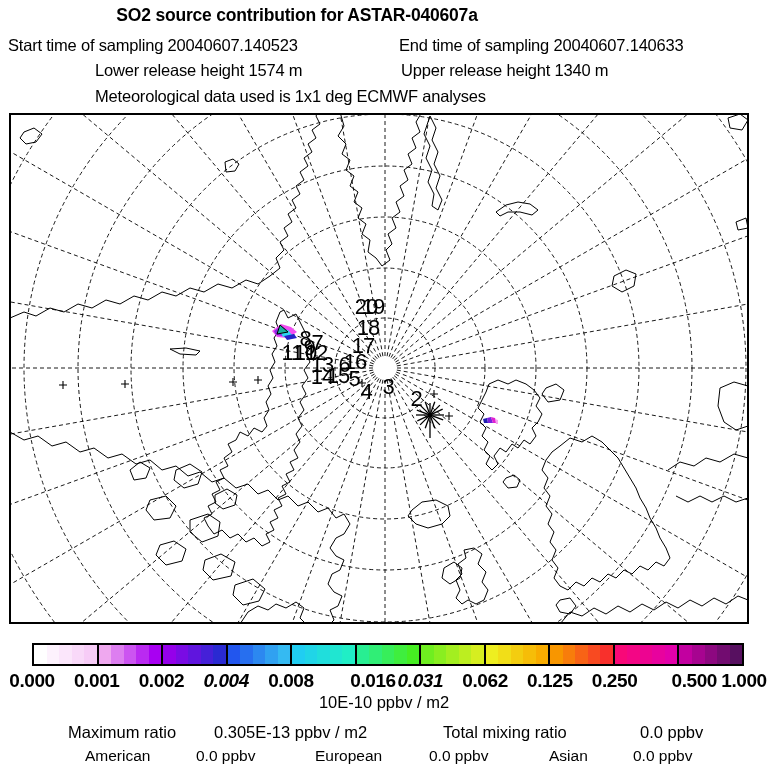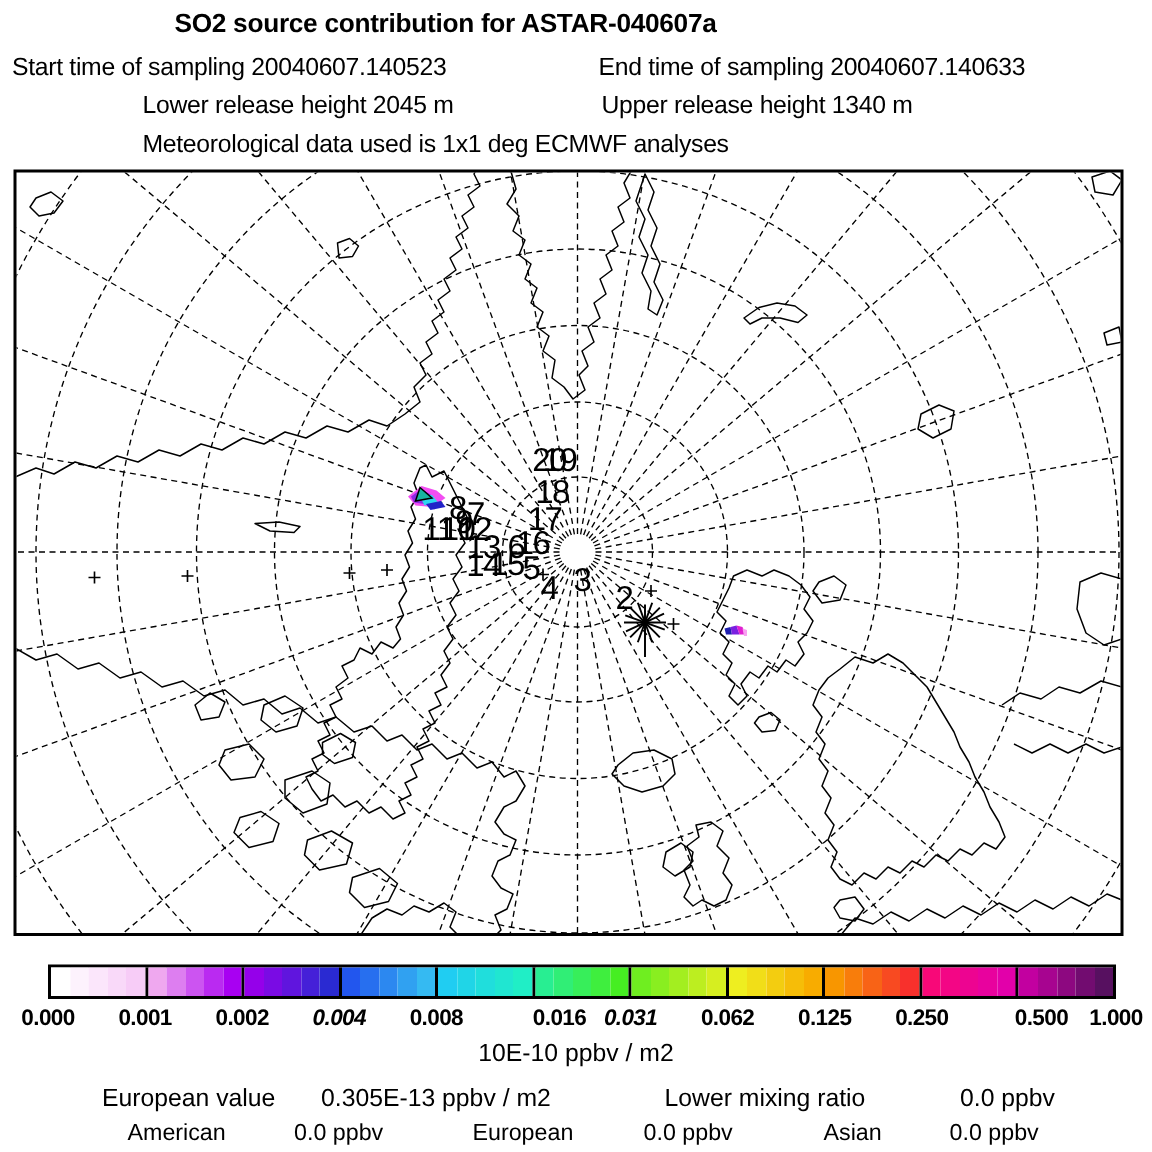--- a/index.html
+++ b/index.html
@@ -19,34 +19,34 @@
   .frame{fill:none;stroke:#000;stroke-width:2;}
   text.wp{font-size:22px;fill:#000;text-anchor:middle;letter-spacing:-1px;}
   .staray{stroke:#000;stroke-width:1.3;}
   .cross{stroke:#000;stroke-width:1.1;}
   #colorbar{position:absolute;left:32px;top:643px;width:712px;height:23px;
             border:2px solid #000;box-sizing:border-box;display:flex;}
   .cb-seg{flex:1;display:flex;border-left:2px solid #000;}
   .cb-seg:first-child{border-left:none;}
   .cb-step{flex:1;}
   .tick{position:absolute;top:670px;transform:translateX(-50%);
-        font-weight:bold;font-size:15px;letter-spacing:-0.4px;white-space:nowrap;}
+        font-weight:bold;font-size:19px;letter-spacing:-0.4px;white-space:nowrap;}
   #unit-label{left:384px;top:693px;transform:translateX(-50%);font-size:16.5px;}
   .f1{top:723px;font-size:16.5px;}
   .f2{top:747px;font-size:15.5px;}
   #max-label{left:68px;} #max-value{left:214px;} #total-label{left:443px;} #total-value{left:640px;}
   #rg0n{left:85px;} #rg0v{left:196px;} #rg1n{left:315px;} #rg1v{left:429px;} #rg2n{left:549px;} #rg2v{left:633px;}
 </style>
 </head>
 <body>
 
 <div class="abs" id="title">SO2 source contribution for ASTAR-040607a</div>
 <div class="abs hline" id="start-time">Start time of sampling 20040607.140523</div>
 <div class="abs hline" id="end-time">End time of sampling 20040607.140633</div>
-<div class="abs hline" id="lower-release">Lower release height 2045 m</div>
+<div class="abs hline" id="lower-release">Lower release height 1574 m</div>
 <div class="abs hline" id="upper-release">Upper release height 1340 m</div>
 <div class="abs hline" id="met-data">Meteorological data used is 1x1 deg ECMWF analyses</div>
 
 <svg id="map-svg" width="768" height="768" viewBox="0 0 768 768">
   <defs>
     <clipPath id="mapclip">
         <rect x="11" y="115" width="736" height="507"></rect>
       </clipPath>
   </defs>
 
@@ -293,23 +293,23 @@
     <span class="tick" style="left: 373px;">0.016</span>
     <span class="tick" style="left: 420.364px; font-style: italic;">0.031</span>
     <span class="tick" style="left: 485.091px;">0.062</span>
     <span class="tick" style="left: 549.818px;">0.125</span>
     <span class="tick" style="left: 614.545px;">0.250</span>
     <span class="tick" style="left: 679.273px; margin-left: 15px;">0.500</span>
     <span class="tick" style="left: 744px;">1.000</span>
   </div>
 <div class="abs" id="unit-label">10E-10 ppbv / m2</div>
 
-<div class="abs f1" id="max-label">European value</div>
+<div class="abs f1" id="max-label">Maximum ratio</div>
 <div class="abs f1" id="max-value">0.305E-13 ppbv / m2</div>
-<div class="abs f1" id="total-label">Lower mixing ratio</div>
+<div class="abs f1" id="total-label">Total mixing ratio</div>
 <div class="abs f1" id="total-value">0.0 ppbv</div>
 
 <div class="abs f2" id="rg0n">American</div>
 <div class="abs f2" id="rg0v">0.0 ppbv</div>
 <div class="abs f2" id="rg1n">European</div>
 <div class="abs f2" id="rg1v">0.0 ppbv</div>
 <div class="abs f2" id="rg2n">Asian</div>
 <div class="abs f2" id="rg2v">0.0 ppbv</div>
 
 </body></html>

